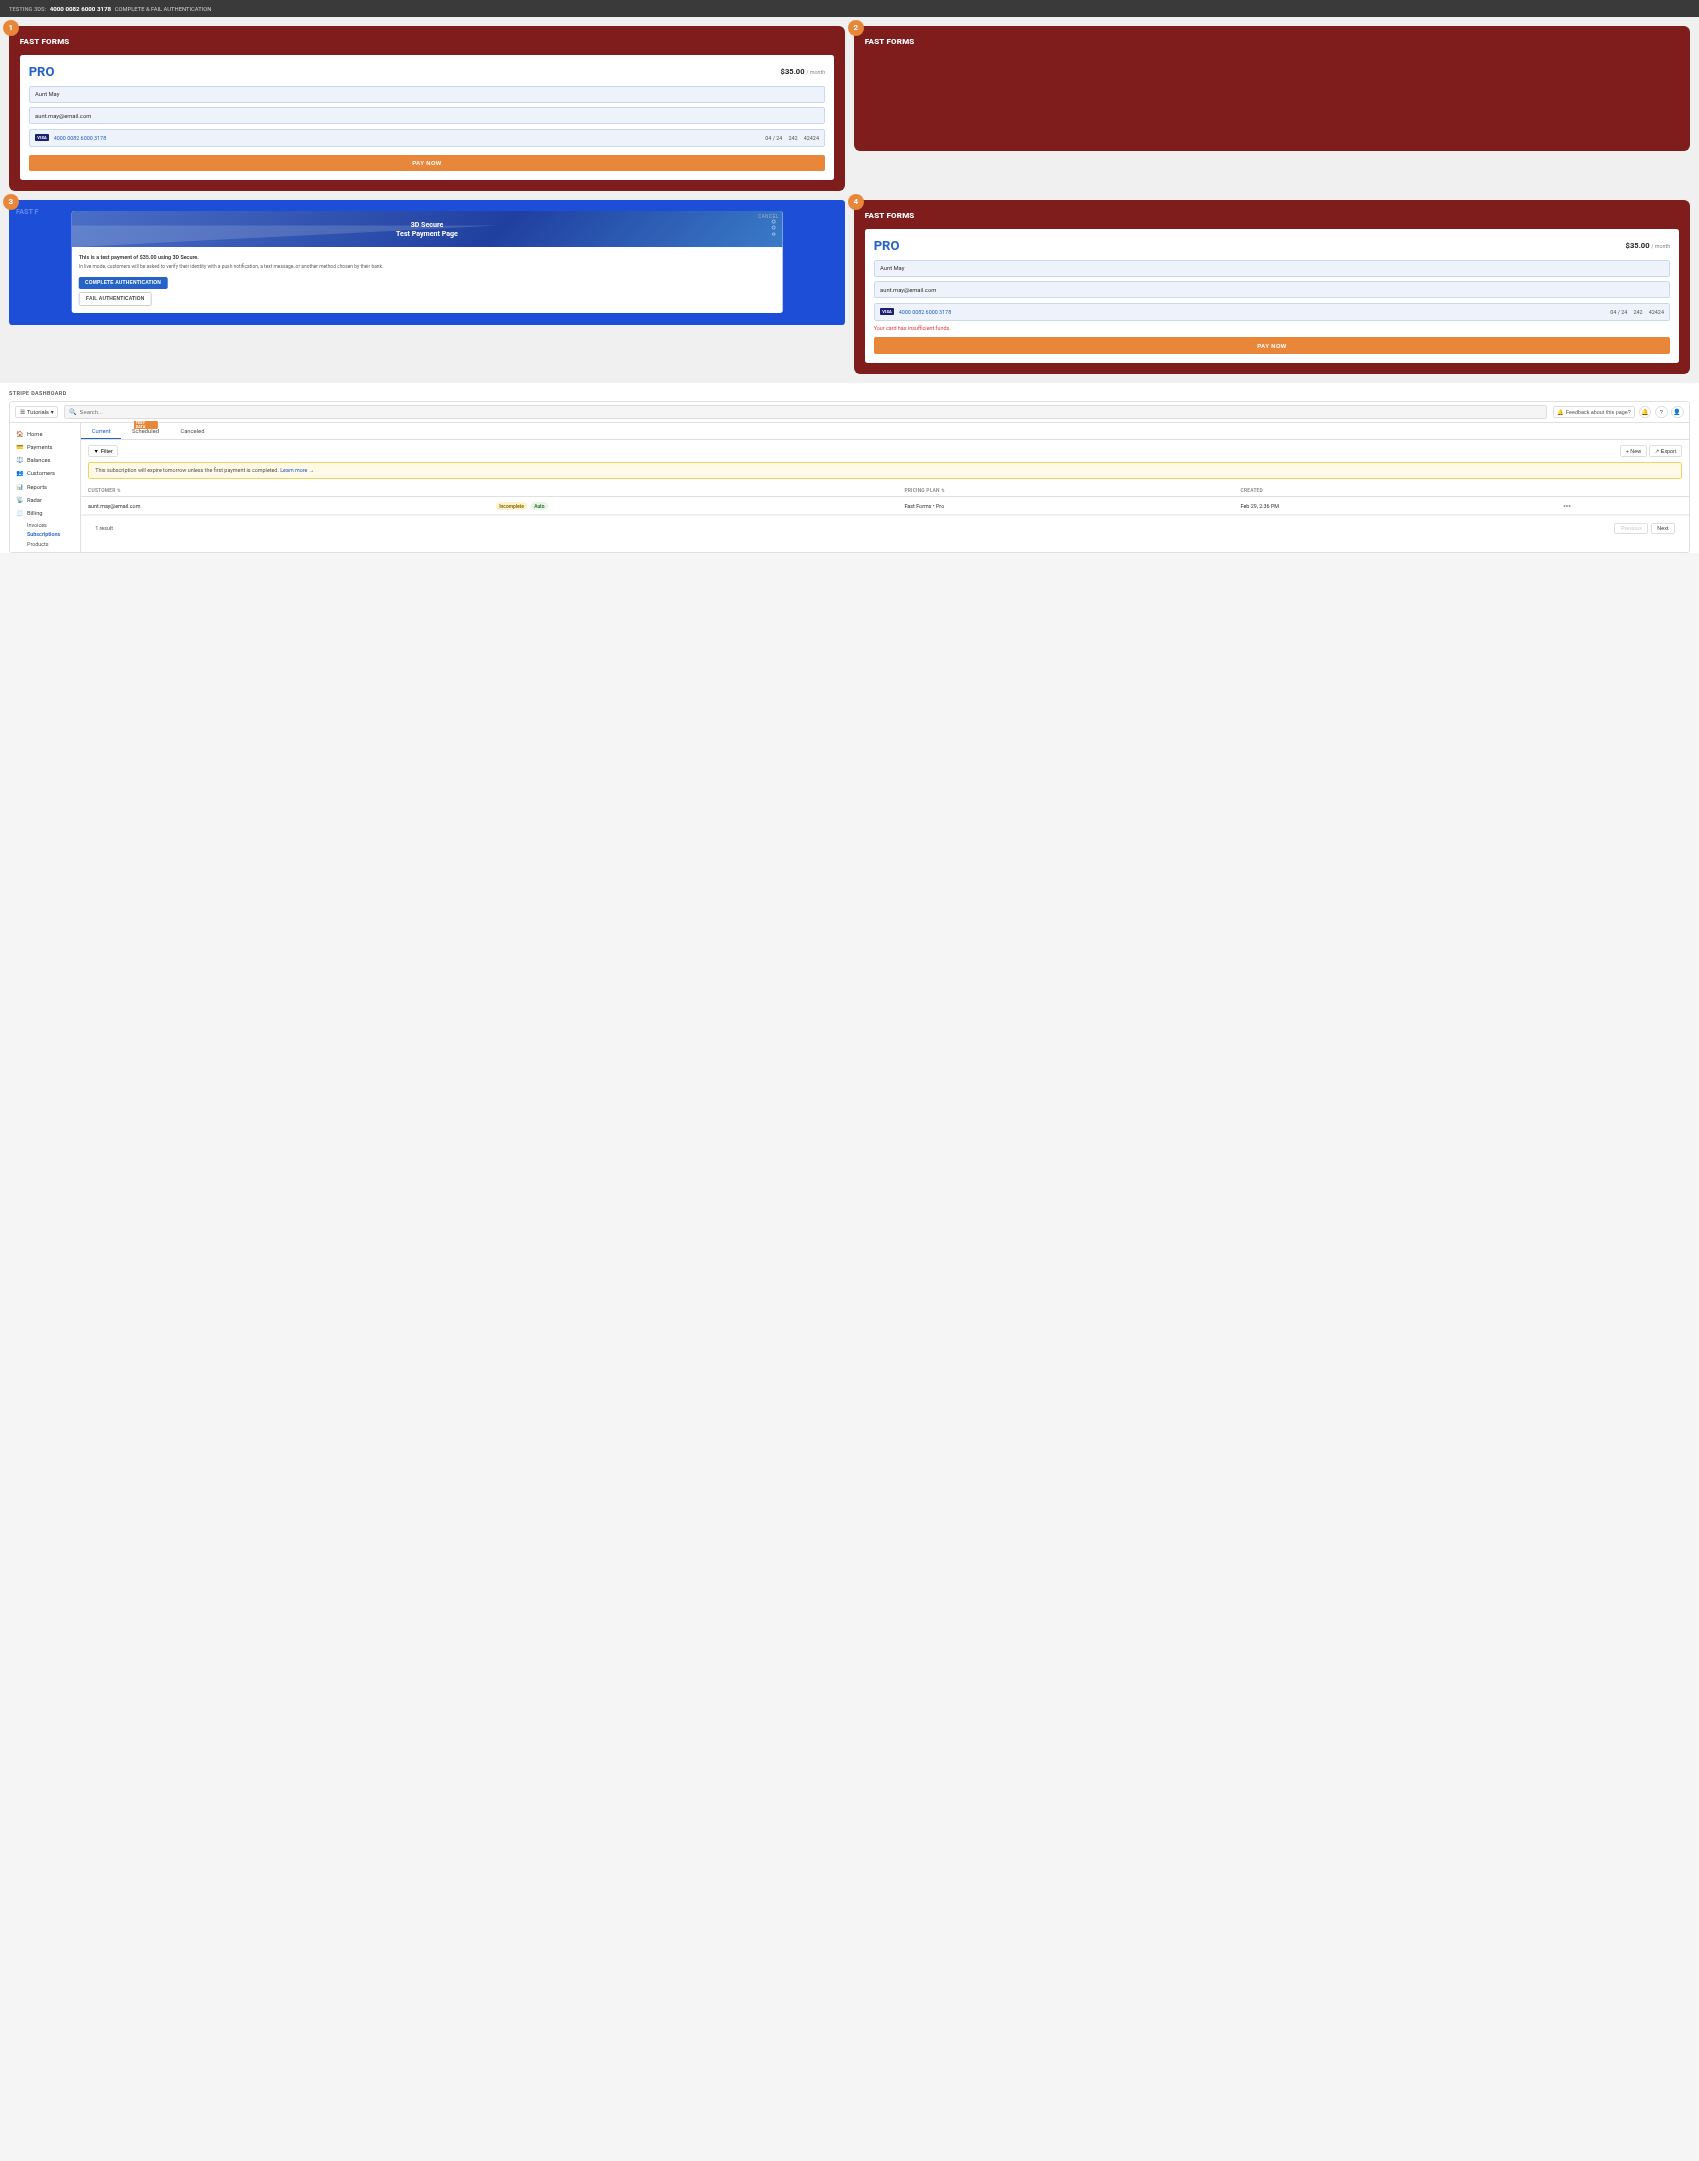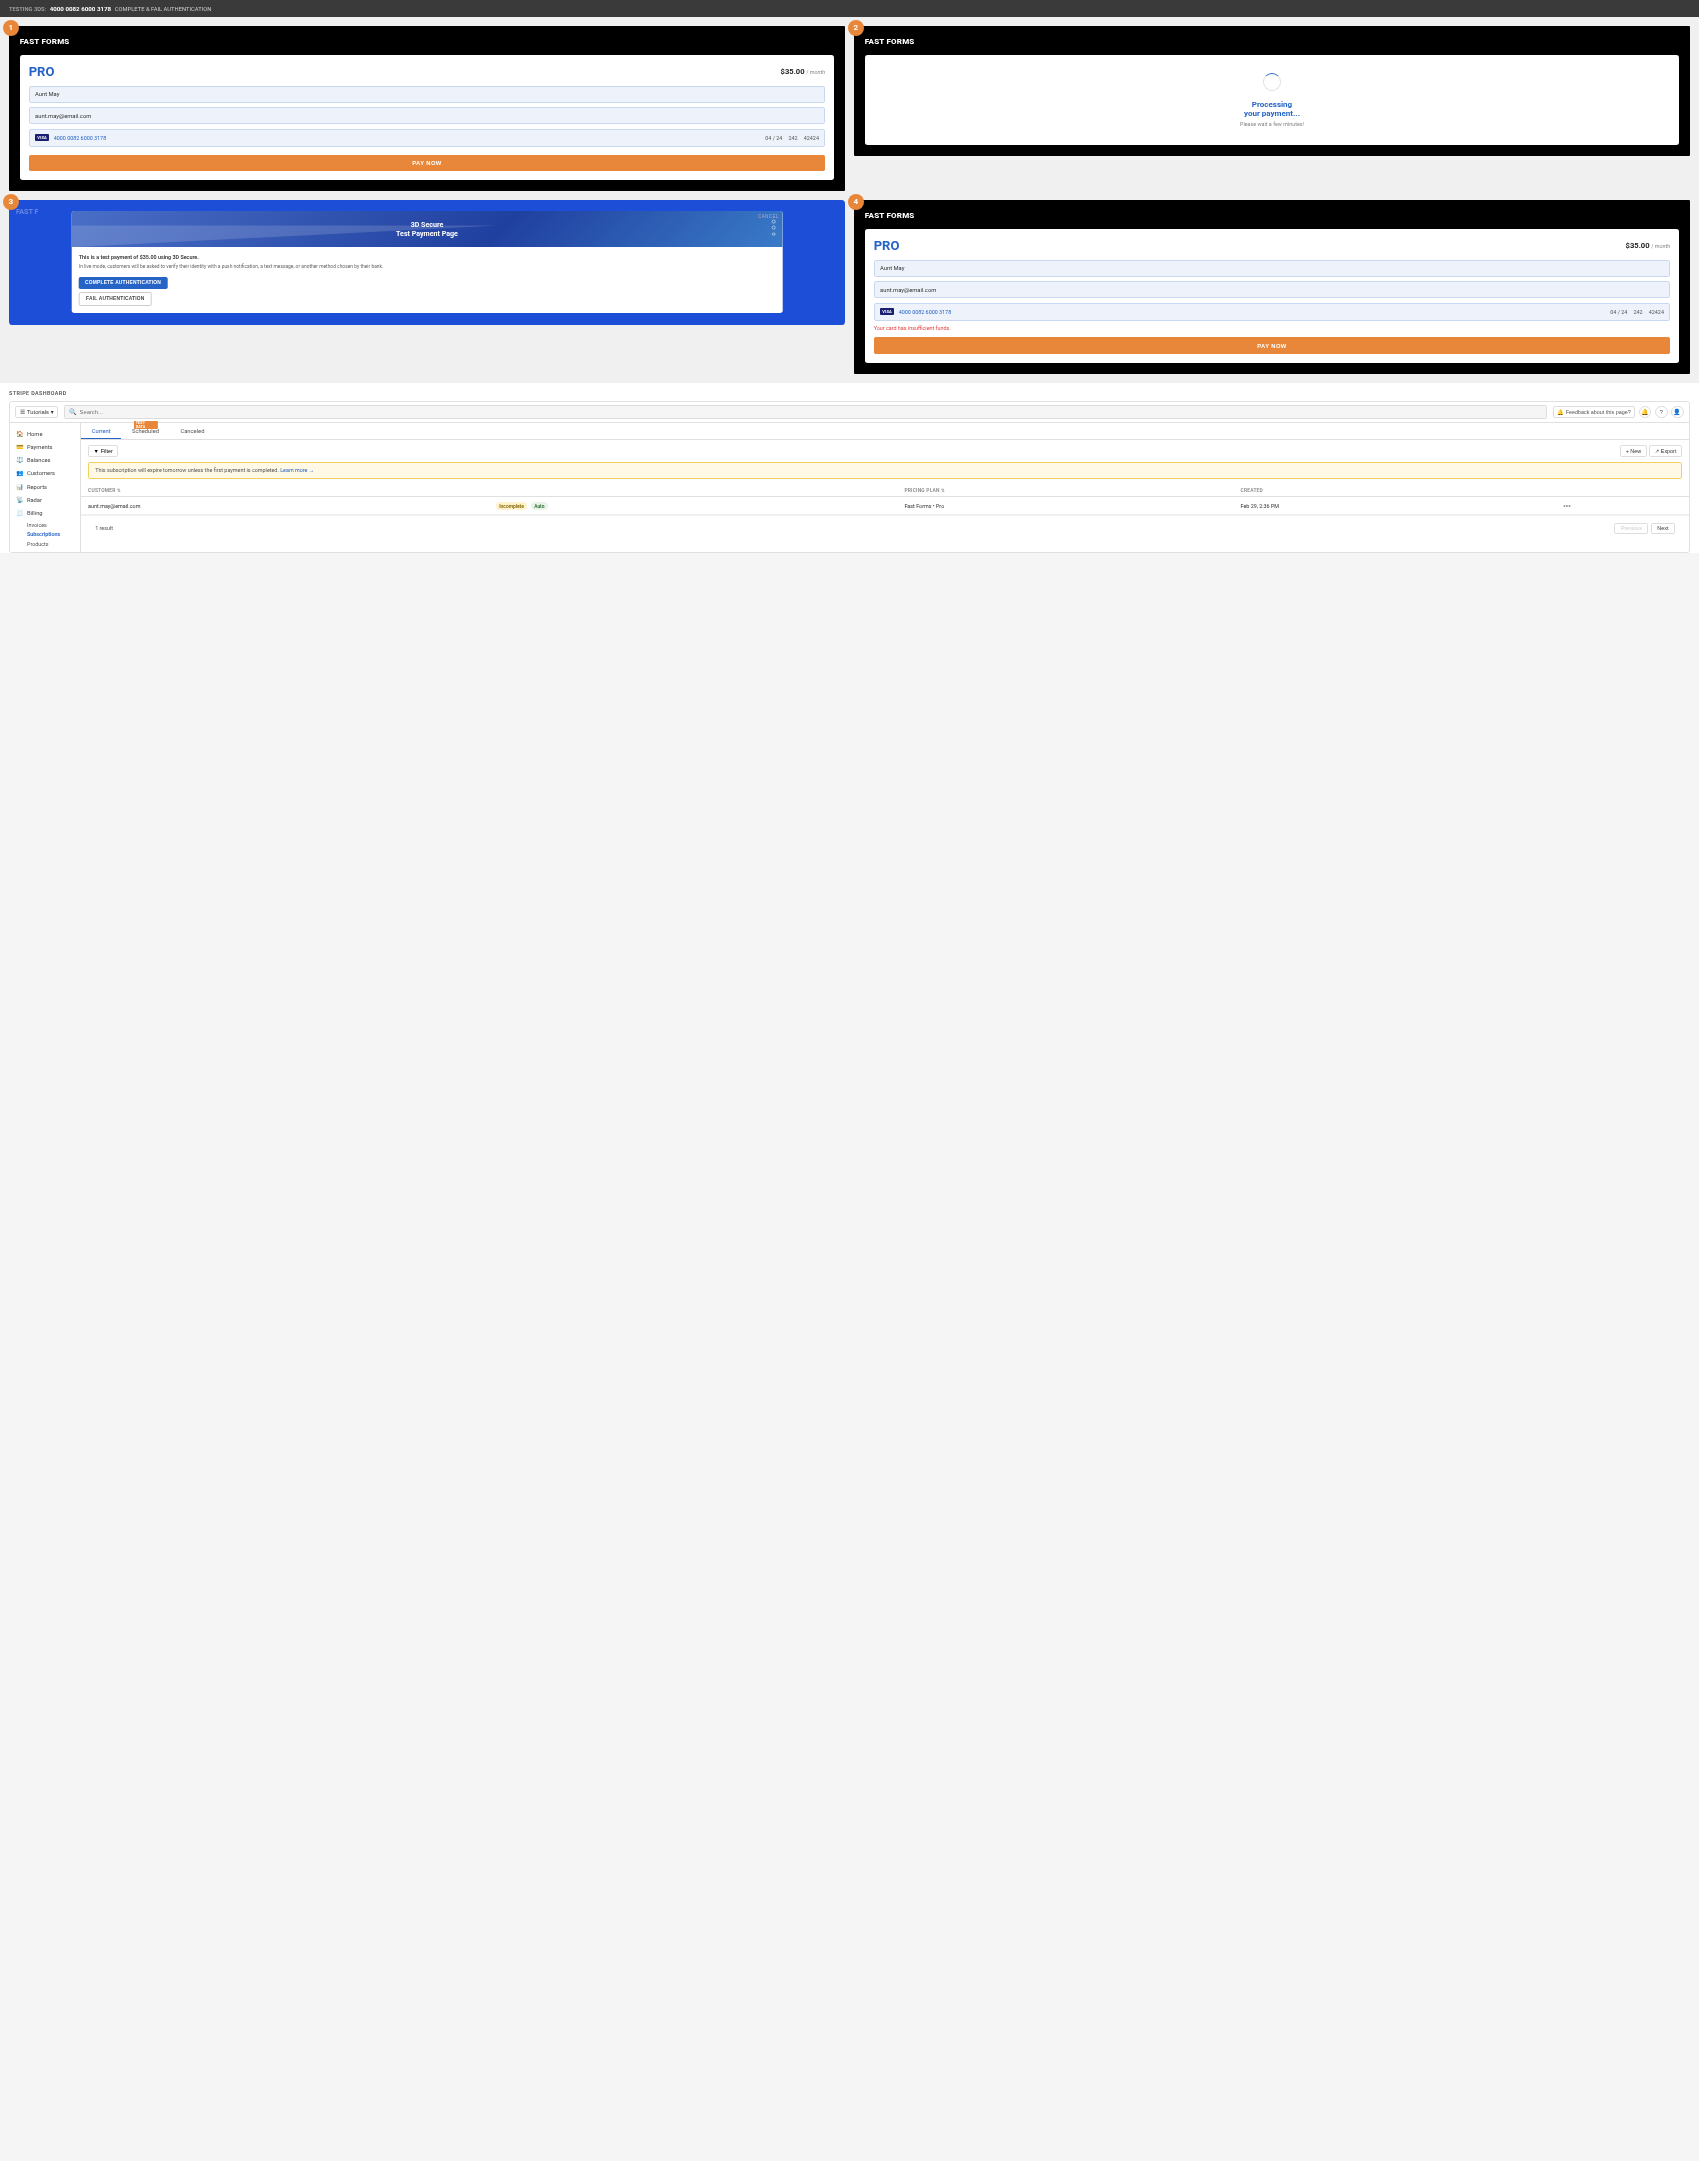--- a/index.html
+++ b/index.html
@@ -43,22 +43,22 @@
       color: #fff;
       font-weight: 700;
       font-size: 8px;
       display: flex;
       align-items: center;
       justify-content: center;
       z-index: 10;
     }
 
     .step-card {
-      background: #000000;
-      border-radius: 1px;
+      background: #7f1d1d;
+      border-radius: 6px;
       padding: 10.7px;
       min-height: 125px;
     }
 
     .step-title {
       color: #fff;
       font-weight: 800;
       font-size: 8px;
       letter-spacing: 0.2px;
       margin-bottom: 9px;
@@ -672,25 +672,20 @@
         </div>
         <button class="pay-now-btn">PAY NOW</button>
       </div>
     </div>
   </div>
 
   <div class="step-container">
     <div class="step-badge">2</div>
     <div class="step-card">
       <div class="step-title">FAST FORMS</div>
-      <div class="payment-form-card processing-card">
-        <div class="spinner"></div>
-        <div class="processing-text">Processing<br>your payment...</div>
-        <div class="processing-sub">Please wait a few minutes!</div>
-      </div>
     </div>
   </div>
 
   <div class="step-container">
     <div class="step-badge">3</div>
     <div class="step3-card">
       <div class="step3-fast-forms-bg">FAST F</div>
       <div class="threeds-modal">
         <div class="threeds-modal-header">
           <div class="threeds-deco"></div>

